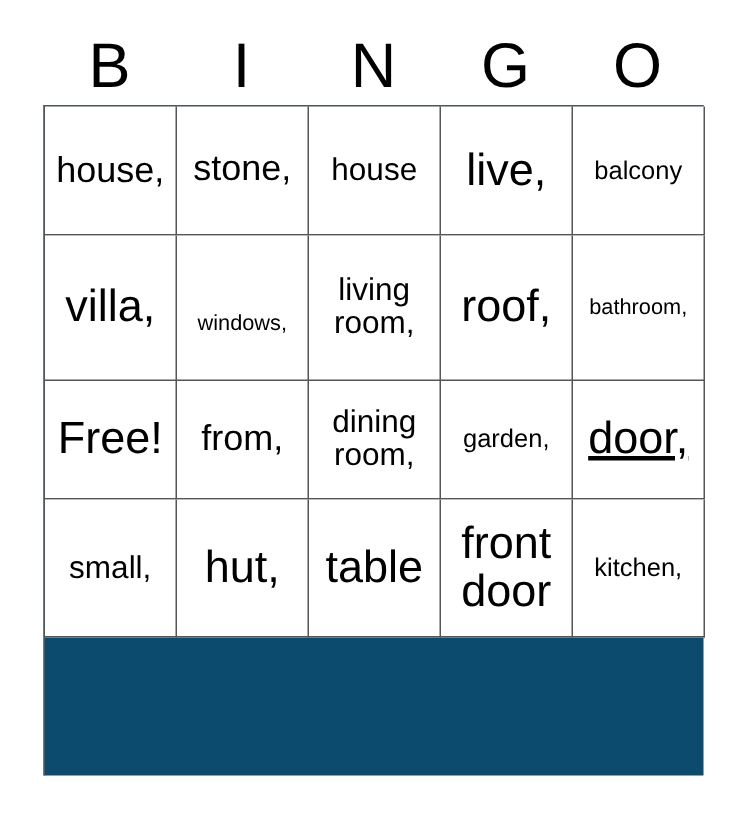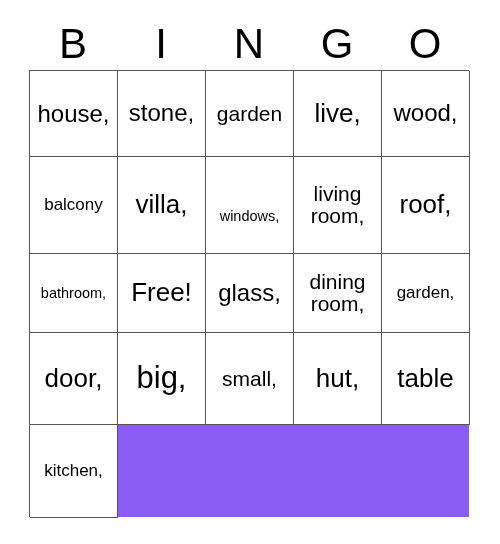--- a/index.html
+++ b/index.html
@@ -52,21 +52,21 @@
     left: 29px;
     top: 70px;
     width: 440px;
     height: 447px;
     display: grid;
     grid-template-columns: 88px 88px 88px 88px 88px;
     grid-template-rows: 86px 97px 79px 92px 93px;
     border-top: 1.5px solid #555555;
     border-left: 1.5px solid #555555;
     box-sizing: border-box;
-    background: #8b5cf6;
+    background: #0c4a6e;
   }
   .cell {
     border-right: 1.5px solid #555555;
     border-bottom: 1.5px solid #555555;
     box-sizing: border-box;
     display: flex;
     align-items: center;
     justify-content: center;
     text-align: center;
     overflow: hidden;
@@ -76,21 +76,21 @@
   .cell-text {
     display: block;
     line-height: 1.12;
     color: #000000;
     white-space: pre-line;
     word-break: break-word;
   }
 
   
   .fs-xxl .cell-text { font-size: 31px; }
-  .fs-xl  .cell-text { font-size: 26px; }
+  .fs-xl  .cell-text { font-size: 30px; }
   .fs-lg  .cell-text { font-size: 24px; }
   .fs-md  .cell-text { font-size: 21px; }
   .fs-sm  .cell-text { font-size: 17px; }
   .fs-xs  .cell-text { font-size: 14.5px; }
 
   
   .wrap .cell-text { line-height: 1.06; }
 </style>
 </head>
 <body>
@@ -117,29 +117,26 @@
 
   <div id="grid">
 
     <div class="cell fs-lg wrap">
         <span class="cell-text" style="white-space: normal;">house,</span>
       </div>
     <div class="cell fs-lg">
         <span class="cell-text" style="white-space: nowrap;">stone,</span>
       </div>
     <div class="cell fs-md">
-        <span class="cell-text" style="white-space: nowrap;">garden</span>
+        <span class="cell-text" style="white-space: nowrap;">house</span>
       </div>
     <div class="cell fs-xl">
         <span class="cell-text" style="white-space: nowrap;">live,</span>
       </div>
 
-    <div class="cell fs-lg">
-        <span class="cell-text" style="white-space: nowrap;">wood,</span>
-      </div>
     <div class="cell fs-sm">
         <span class="cell-text" style="white-space: nowrap;">balcony</span>
       </div>
     <div class="cell fs-xl">
         <span class="cell-text" style="white-space: nowrap;">villa,</span>
       </div>
     <div class="cell fs-xs">
         <span class="cell-text" style="white-space: nowrap; margin-top: 22px;">windows,</span>
       </div>
     <div class="cell fs-md wrap">
@@ -150,44 +147,45 @@
     <div class="cell fs-xl">
         <span class="cell-text" style="white-space: nowrap;">roof,</span>
       </div>
     <div class="cell fs-xs">
         <span class="cell-text" style="white-space: nowrap;">bathroom,</span>
       </div>
     <div class="cell fs-xl">
         <span class="cell-text" style="white-space: nowrap;">Free!</span>
       </div>
     <div class="cell fs-lg">
-        <span class="cell-text" style="white-space: nowrap;">glass,</span>
+        <span class="cell-text" style="white-space: nowrap;">from,</span>
       </div>
 
     <div class="cell fs-md wrap">
         <span class="cell-text" style="white-space: pre-line;">dining
 room,</span>
       </div>
     <div class="cell fs-sm">
         <span class="cell-text" style="white-space: nowrap;">garden,</span>
       </div>
     <div class="cell fs-xl">
-        <span class="cell-text" style="white-space: nowrap;">door,</span>
-      </div>
-    <div class="cell fs-xxl">
-        <span class="cell-text" style="white-space: nowrap;">big,</span>
+        <span class="cell-text" style="white-space: nowrap; text-decoration: underline;">door,</span>
       </div>
     <div class="cell fs-md">
         <span class="cell-text" style="white-space: nowrap;">small,</span>
       </div>
 
     <div class="cell fs-xl">
         <span class="cell-text" style="white-space: nowrap;">hut,</span>
       </div>
     <div class="cell fs-xl">
         <span class="cell-text" style="white-space: nowrap;">table</span>
       </div>
+    <div class="cell fs-xl wrap">
+        <span class="cell-text" style="white-space: pre-line;">front
+door</span>
+      </div>
     <div class="cell fs-sm">
         <span class="cell-text" style="white-space: nowrap;">kitchen,</span>
       </div>
 
   </div>
 </div>
 
 </body></html>

